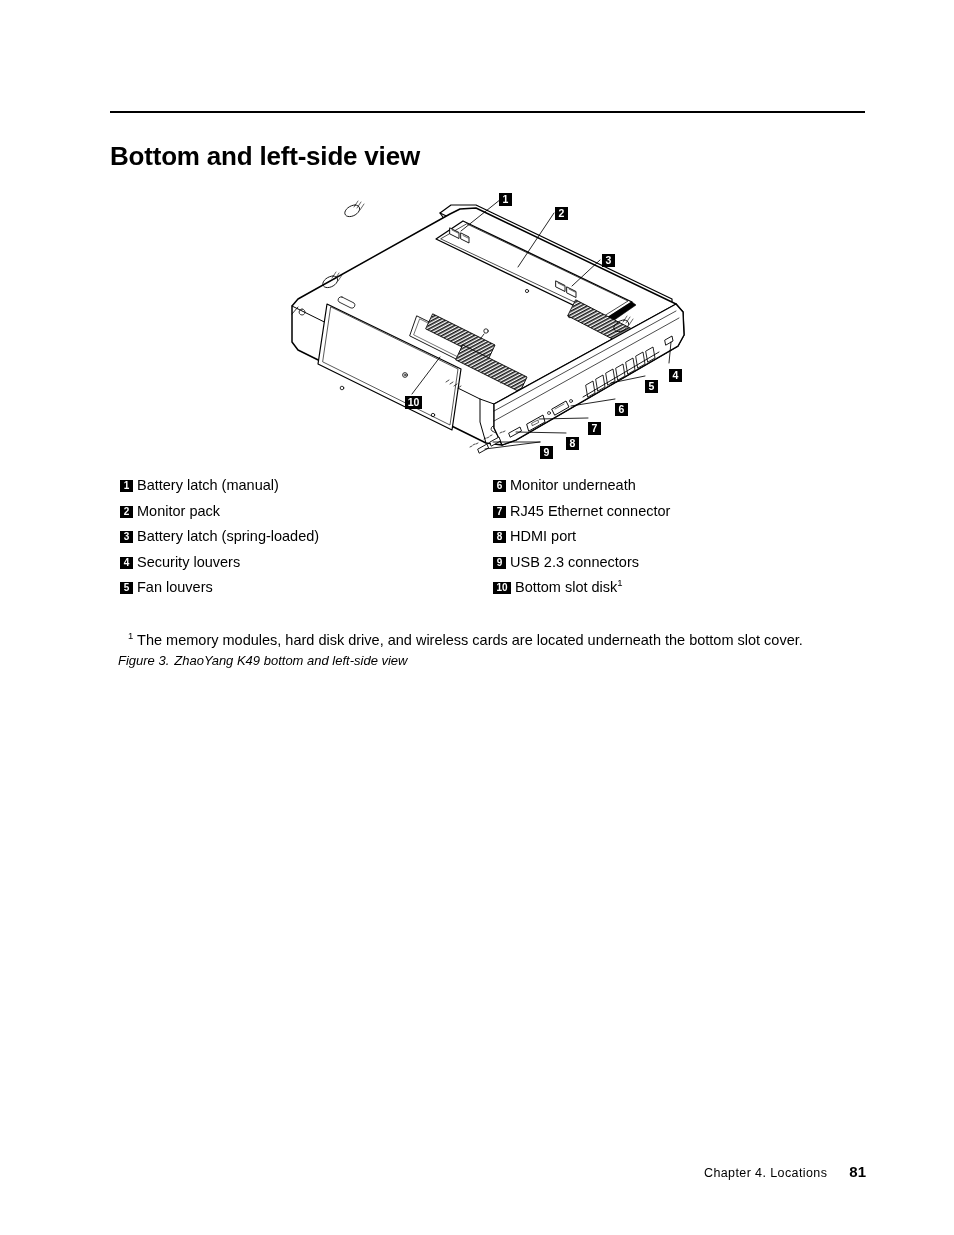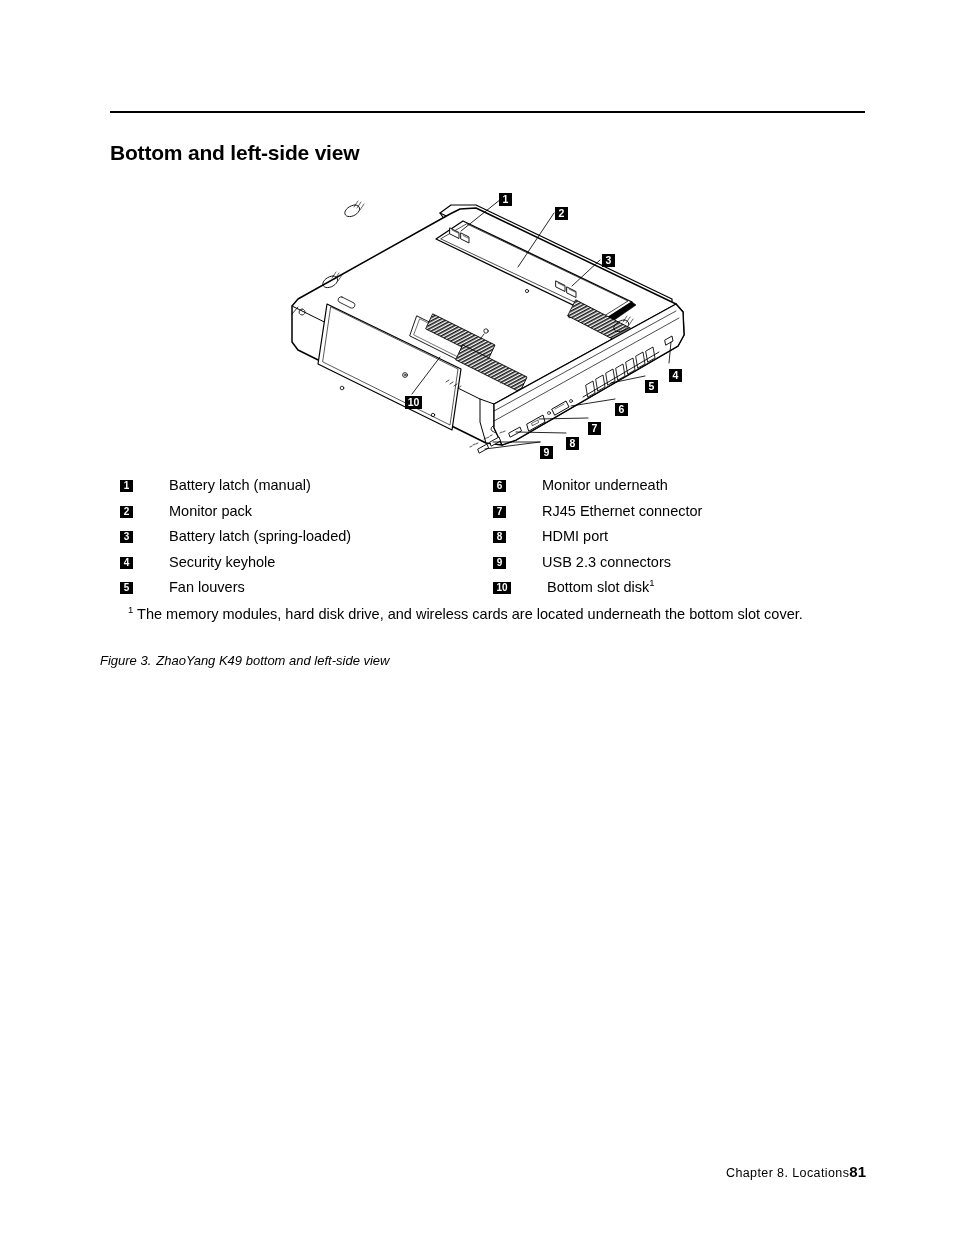--- a/index.html
+++ b/index.html
@@ -22,21 +22,21 @@
     left: 110px;
     top: 111px;
     width: 755px;
     height: 2px;
     background: #000;
   }
   #page-title {
     position: absolute;
     left: 110px;
     top: 121px;
-    font-size: 21px;
+    font-size: 26px;
     font-weight: bold;
     letter-spacing: -0.2px;
     margin-top: 20px;
   }
 
   
   #figure-area {
     position: absolute;
     left: 280px;
     top: 183px;
@@ -79,47 +79,46 @@
     position: relative;
     top: -1px;
     flex: 0 0 auto;
     font-family: "Liberation Sans", sans-serif;
   }
   .num-box.wide { min-width: 16px; }
   .legend-label {
     font-size: 14.5px;
     line-height: 16px;
     white-space: nowrap;
-    margin-left: 32px;
   }
   .legend-label sup {
     font-size: 9.5px;
     vertical-align: super;
     line-height: 0;
   }
 
   
   #footnote {
     position: absolute;
     left: 128px;
-    top: 605px;
+    top: 631px;
     width: 745px;
     font-size: 14.5px;
     line-height: 19px;
   }
   #footnote sup {
     font-size: 9.5px;
     vertical-align: super;
     line-height: 0;
   }
 
   
   #figure-caption {
     position: absolute;
-    left: 100px;
+    left: 118px;
     top: 652px;
     font-size: 13px;
     font-style: italic;
     line-height: 17px;
   }
   #figure-caption .cap-num { margin-right: 5px; }
 
   
   #footer {
     position: absolute;
@@ -128,21 +127,21 @@
     width: 954px;
     text-align: right;
     padding-right: 88px;
     box-sizing: border-box;
     font-size: 12.5px;
   }
   #footer .chapter-text { letter-spacing: 0.4px; }
   #footer .page-number {
     font-size: 15px;
     font-weight: bold;
-    margin-left: 0;
+    margin-left: 22px;
   }
 
   
 </style>
 </head>
 <body>
 
 <div id="header-rule"></div>
 <h1 id="page-title">Bottom and left-side view</h1>
 
@@ -377,21 +376,21 @@
     <div class="legend-row">
       <span class="num-box">2</span>
       <span class="legend-label">Monitor pack</span>
     </div>
     <div class="legend-row">
       <span class="num-box">3</span>
       <span class="legend-label">Battery latch (spring-loaded)</span>
     </div>
     <div class="legend-row">
       <span class="num-box">4</span>
-      <span class="legend-label">Security keyhole</span>
+      <span class="legend-label">Security louvers</span>
     </div>
     <div class="legend-row">
       <span class="num-box">5</span>
       <span class="legend-label">Fan louvers</span>
     </div>
   </div>
 
   <div class="legend-col right">
     <div class="legend-row">
       <span class="num-box">6</span>
@@ -414,14 +413,14 @@
       <span class="legend-label"><span>Bottom slot disk</span><sup>1</sup></span>
     </div>
   </div>
 </div>
 
 <div id="footnote"><sup>1</sup> <span>The memory modules, hard disk drive, and wireless cards are located underneath the bottom slot cover.</span></div>
 
 <div id="figure-caption"><span class="cap-num">Figure 3.</span><span>ZhaoYang K49 bottom and left-side view</span></div>
 
 <div id="footer">
-  <span class="chapter-text">Chapter 8.  Locations</span><span class="page-number">81</span>
+  <span class="chapter-text">Chapter 4.  Locations</span><span class="page-number">81</span>
 </div>
 
 </body></html>

